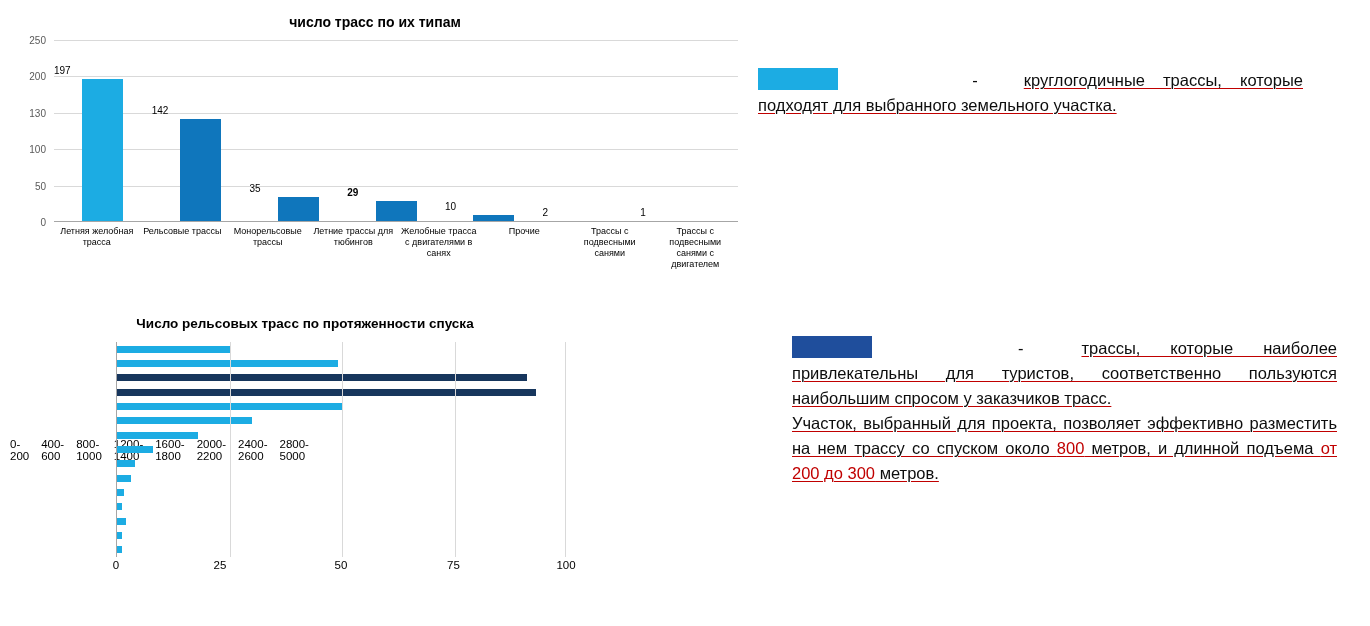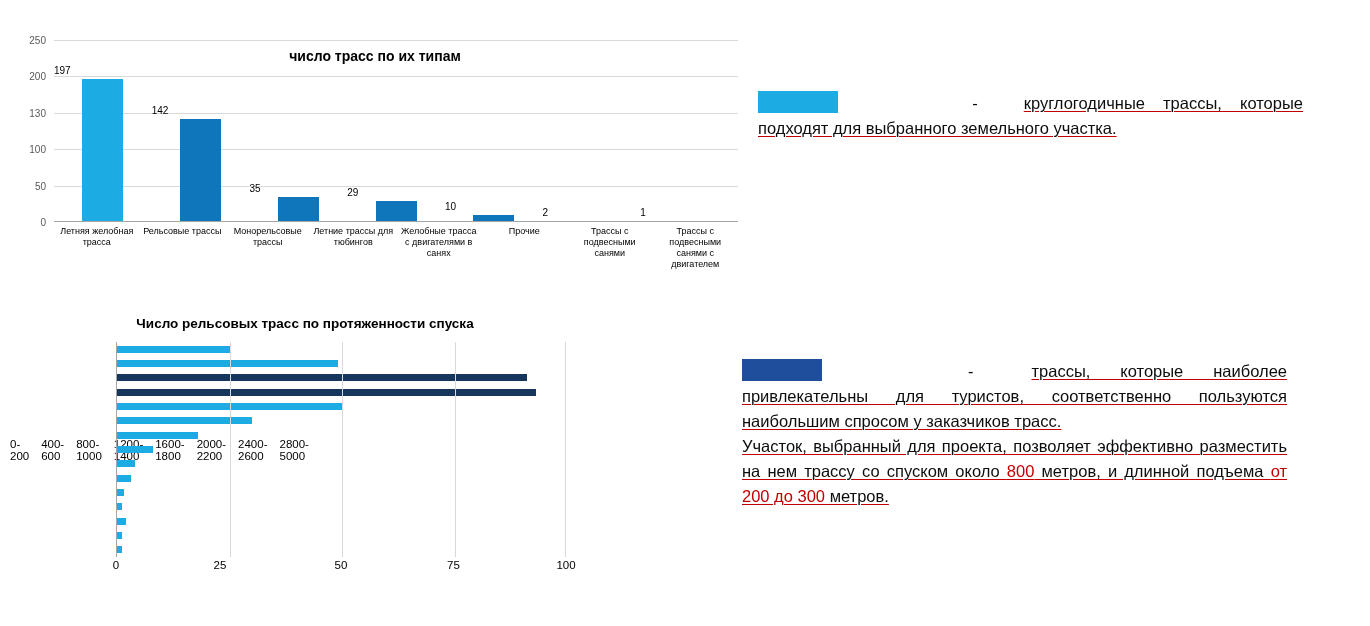--- a/index.html
+++ b/index.html
@@ -30,21 +30,20 @@
   }
   .chart1-title {
     position: absolute;
     left: 0;
     top: 0;
     width: 730px;
     text-align: center;
     font-size: 14px;
     font-weight: bold;
     color: #000000;
-    margin-top: 34px;
   }
   .c1-plot {
     position: absolute;
     left: 44px;
     top: 26px;
     width: 684px;
     height: 182px;
   }
   .c1-yaxis {
     position: absolute;
@@ -208,29 +207,28 @@
     color: #000000;
     transform: translateX(-50%);
   }
 
   
   .legend-block {
     position: absolute;
     font-size: 16.5px;
     line-height: 25px;
     color: #0d0d0d;
-    margin-top: 23px;
   }
   .legend-block.one {
     left: 758px;
     top: 68px;
     width: 545px;
   }
   .legend-block.two {
-    left: 742px;
+    left: 792px;
     top: 336px;
     width: 545px;
   }
   .swatch {
     display: inline-block;
     width: 80px;
     height: 22px;
     vertical-align: -4px;
     margin-right: 6px;
   }
@@ -280,21 +278,21 @@
           <div class="c1-barcell">
             <div class="c1-bar dark" style="height: 103.376px; background: rgb(15, 118, 188);"></div>
             <div class="c1-val" style="bottom: 106.376px;">142</div>
           </div>
           <div class="c1-barcell">
             <div class="c1-bar dark" style="height: 25.48px; background: rgb(15, 118, 188);"></div>
             <div class="c1-val" style="bottom: 28.48px;">35</div>
           </div>
           <div class="c1-barcell">
             <div class="c1-bar dark" style="height: 21.112px; background: rgb(15, 118, 188);"></div>
-            <div class="c1-val" style="bottom: 24.112px;">29</div>
+            <div class="c1-val" style="bottom: 24.112px; font-weight: bold;">29</div>
           </div>
           <div class="c1-barcell">
             <div class="c1-bar dark" style="height: 7.28px; background: rgb(15, 118, 188);"></div>
             <div class="c1-val" style="bottom: 10.28px;">10</div>
           </div>
           <div class="c1-barcell">
             <div class="c1-bar dark" style="height: 1.456px; background: rgb(15, 118, 188);"></div>
             <div class="c1-val" style="bottom: 4.456px;">2</div>
           </div>
           <div class="c1-barcell">

